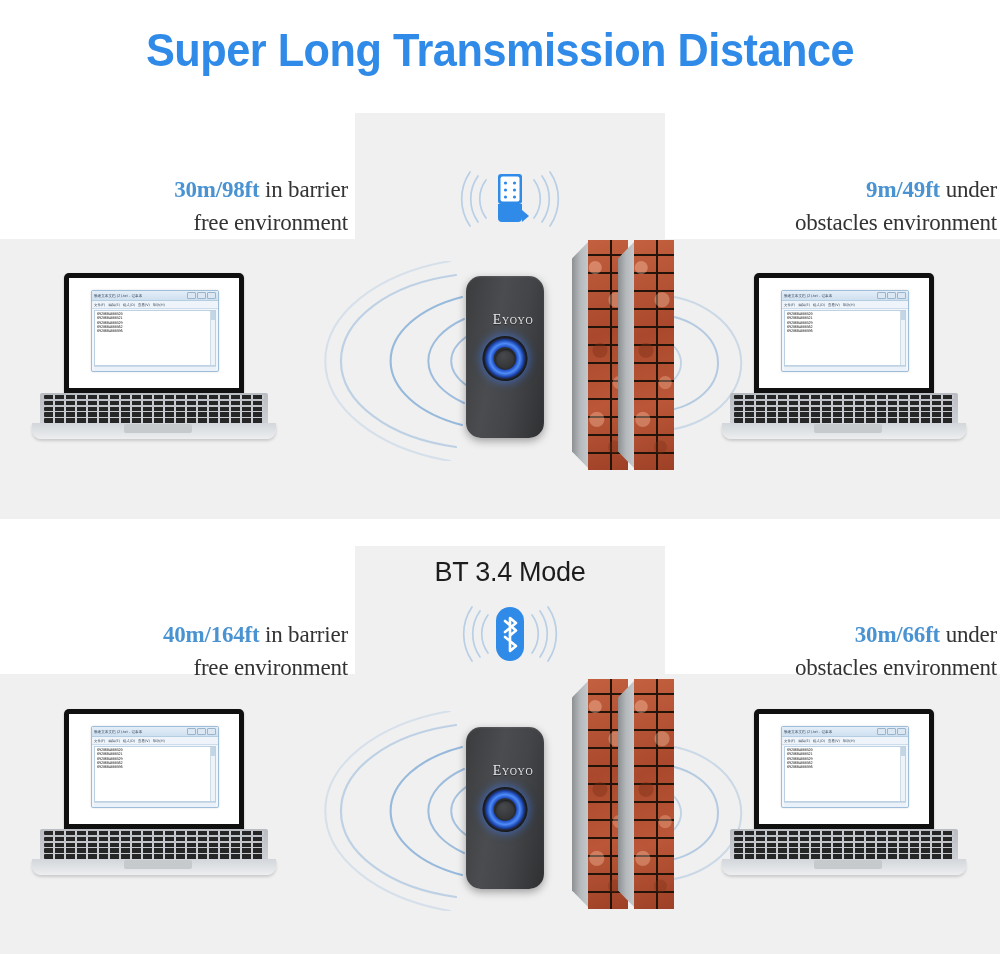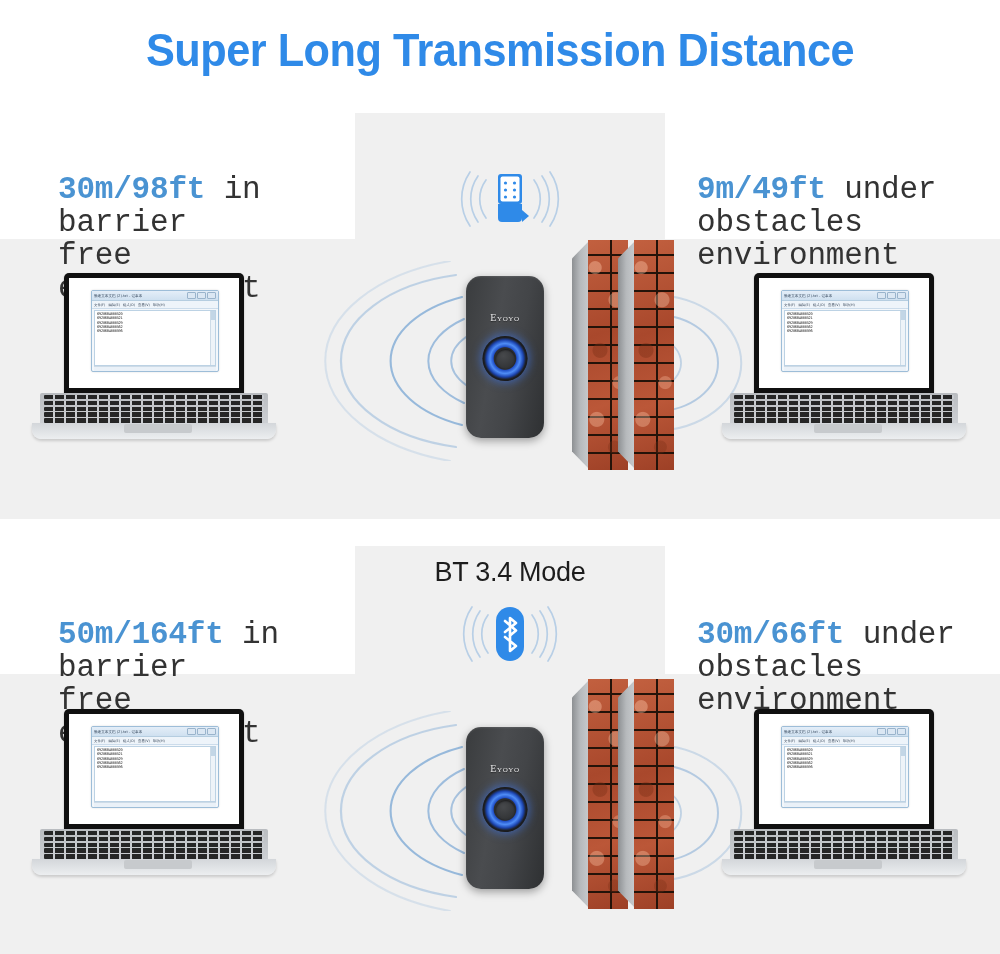--- a/index.html
+++ b/index.html
@@ -46,25 +46,26 @@
   .mode-title.m2{left:355px;top:536px;}
 
   
   .mode-icon{position:absolute;width:160px;height:70px;left:430px;}
   .mode-icon.i1{top:143px;}
   .mode-icon.i2{top:578px;}
 
   
   .caption{
     position:absolute;
-    font-size:31px;
+    font-size:23px;
     line-height:33px;
     color:#333333;
     letter-spacing:-0.2px;
-    font-family:Liberation Mono, monospace;
+    font-family:Liberation Serif, serif;
+    text-align:right;
   }
   .caption .dist{color:#4a93d2;font-weight:bold;}
   .cap-tl{left:58px;top:152px;width:290px;}
   .cap-tr{left:697px;top:152px;width:300px;}
   .cap-bl{left:58px;top:597px;width:290px;}
   .cap-br{left:697px;top:597px;width:300px;}
 
   
   .laptop{position:absolute;width:252px;height:178px;}
   .lap-tl{left:28px;top:252px;}
@@ -160,23 +161,23 @@
   .scanner{position:absolute;width:78px;height:162px;}
   .sc-1{left:466px;top:255px;}
   .sc-2{left:466px;top:706px;}
   .sc-body{
     position:absolute;inset:0;
     background:linear-gradient(100deg,#3a3c3e 0%,#4a4c4f 38%,#434548 62%,#2e3032 100%);
     border-radius:15px;
     box-shadow:0 3px 8px rgba(0,0,0,.35), inset 0 1px 2px rgba(255,255,255,.10);
   }
   .sc-brand{
-    position:absolute;left:0;top:36px;width:100%;
+    position:absolute;left:8px;top:36px;width:100%;
     text-align:center;color:#e9e9ea;
-    font-size:10px;letter-spacing:.6px;
+    font-size:14px;letter-spacing:.6px;
     font-family:"Liberation Serif","DejaVu Serif",serif;
     font-variant:small-caps;
     text-shadow:0 1px 1px rgba(0,0,0,.5);
   }
   .sc-ring{
     position:absolute;left:50%;top:60px;transform:translateX(-50%);
     width:45px;height:45px;border-radius:50%;
     background:
       radial-gradient(circle at 50% 50%, #2b2c2e 0 34%, #2050c8 37%, #4f8cf5 47%, #1d47b5 58%, #23252a 66% 100%);
     box-shadow:0 0 9px 2px rgba(60,120,245,.55), inset 0 0 5px rgba(0,0,0,.55);
@@ -436,21 +437,21 @@
         <path d="M110 12 A40 40 0 0 1 110 58"></path>
         <path d="M118 8  A48 48 0 0 1 118 62"></path>
       </g>
       <rect x="66" y="8" width="28" height="54" rx="14" fill="#2f8ae8"></rect>
       <path d="M75 22 L86 31.5 L80 36.5 L80 19 L86 24 L75 33" fill="none" stroke="#ffffff" stroke-width="2.6" stroke-linecap="round" stroke-linejoin="round"></path>
       <path d="M80 36.5 L80 52 L86 47 L75 38" fill="none" stroke="#ffffff" stroke-width="2.6" stroke-linecap="round" stroke-linejoin="round"></path>
     </svg>
   </div>
 
   <div class="caption cap-bl">
-    <span class="dist">50m/164ft</span>
+    <span class="dist">40m/164ft</span>
     <span>in barrier</span><br>
     <span>free environment</span>
   </div>
 
   <div class="caption cap-br">
     <span class="dist">30m/66ft</span>
     <span>under</span><br>
     <span>obstacles environment</span>
   </div>
 

